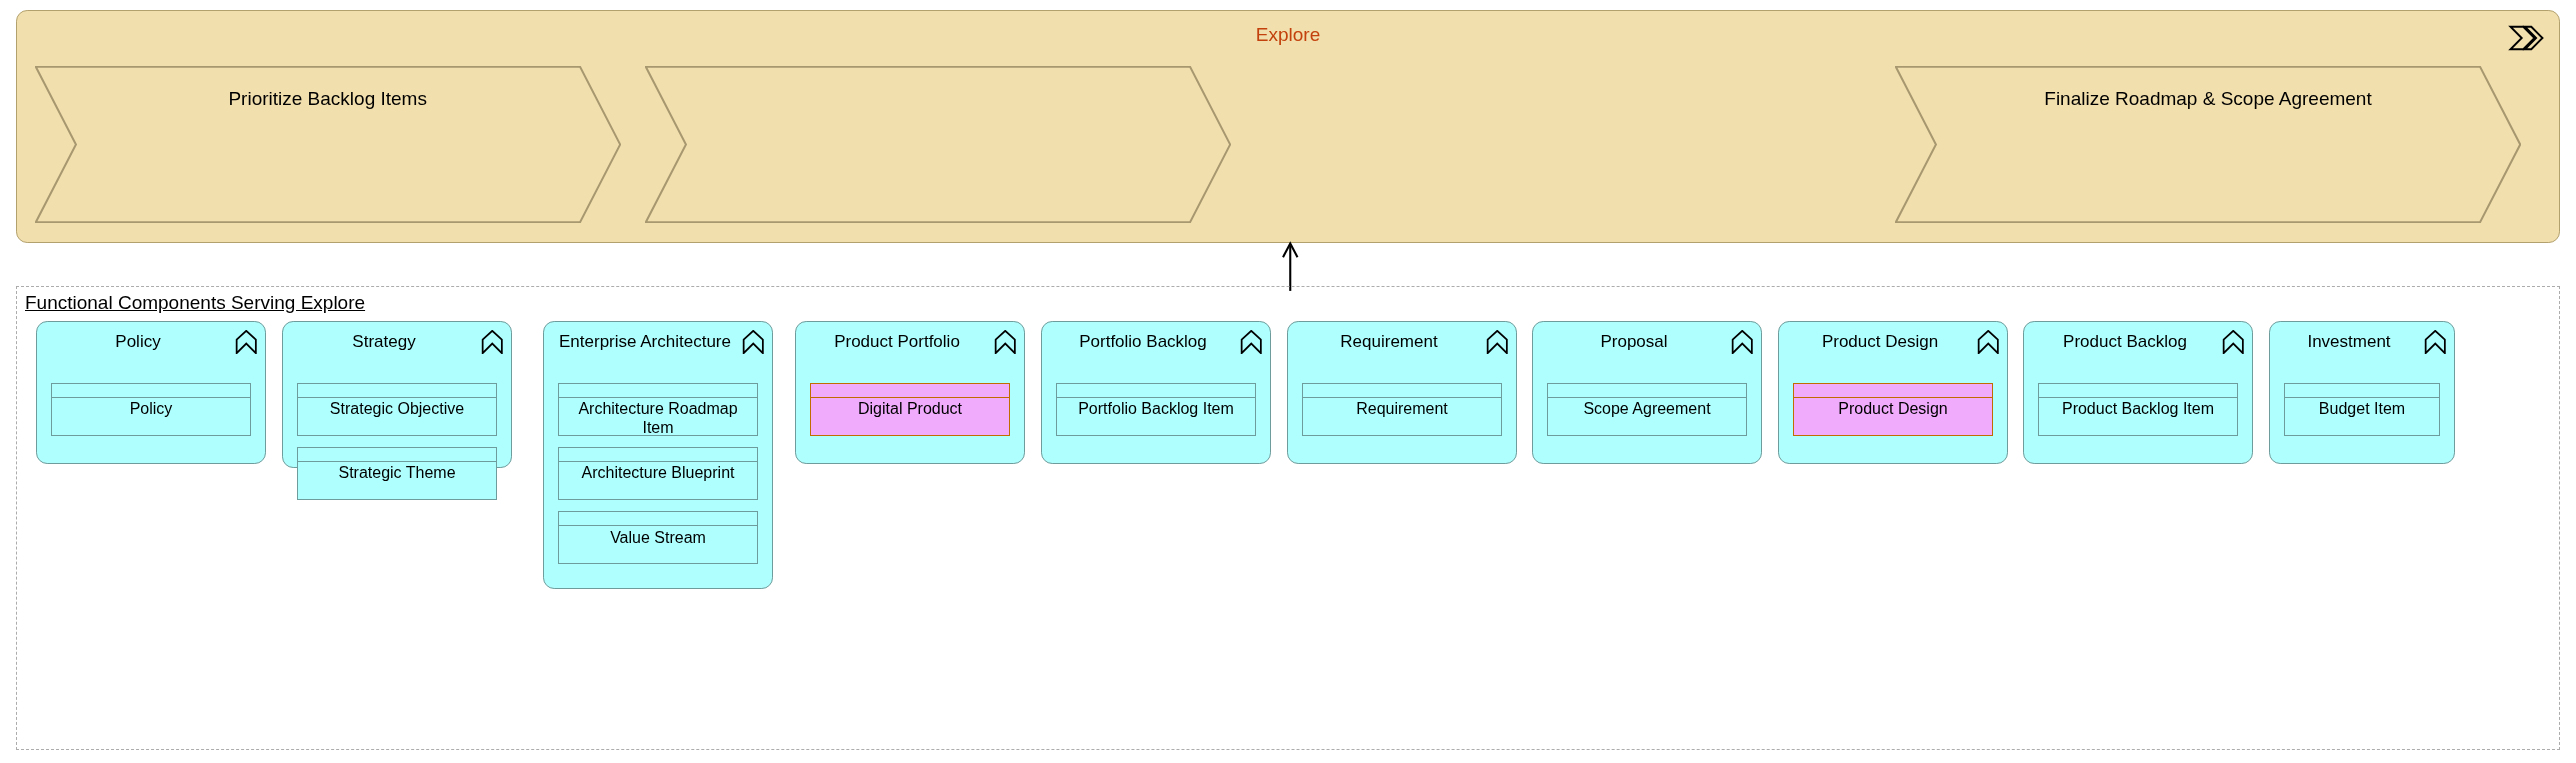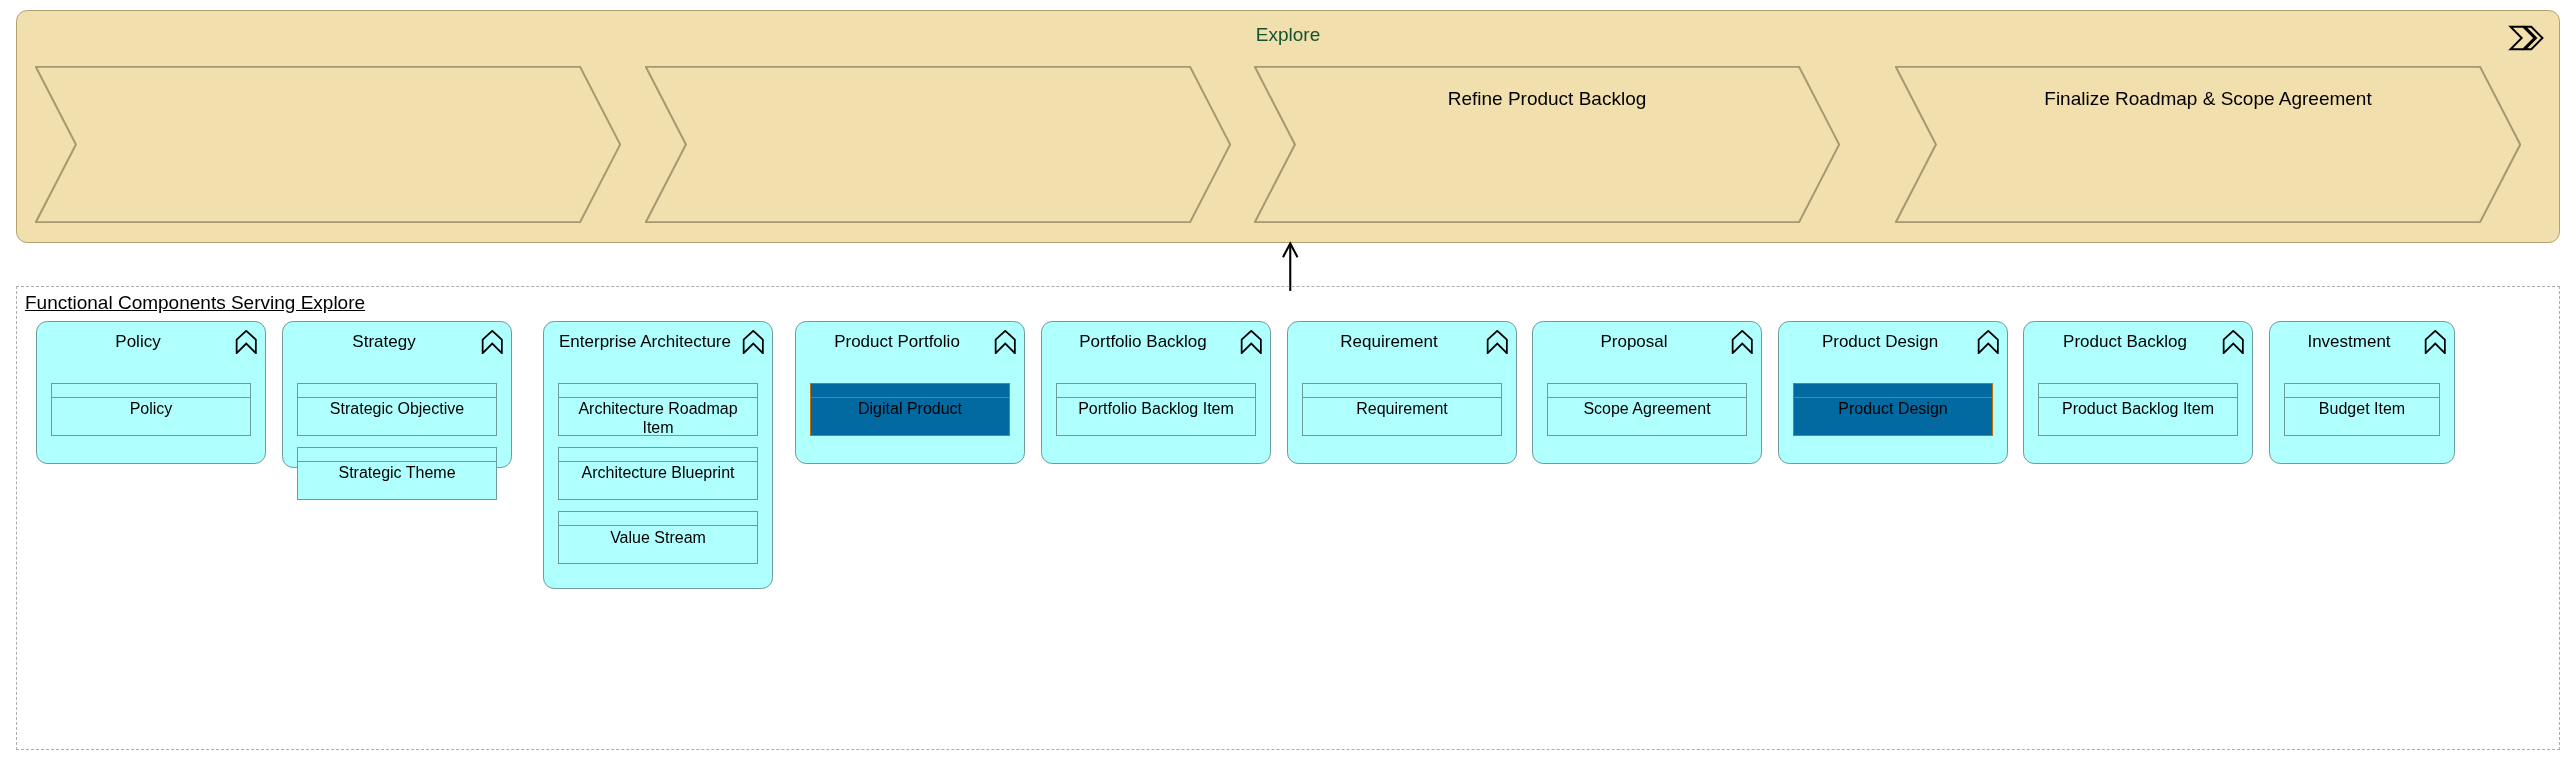--- a/index.html
+++ b/index.html
@@ -29,21 +29,21 @@
     box-sizing: border-box;
   }
   #banner-title {
     position: absolute;
     top: 13px;
     left: 0;
     width: 100%;
     text-align: center;
     font-size: 19px;
     line-height: 22.5px;
-    color: #14532d;
+    color: #c2410c;
   }
   #banner-type-icon {
     position: absolute;
     right: 13px;
     top: 11.2px;
     width: 39px;
     height: 32px;
   }
 
   .chevron-row {
@@ -152,21 +152,21 @@
   .element-label {
     position: absolute;
     left: 1.6px;
     right: 1.6px;
     top: 15.2px;
     text-align: center;
     font-size: 16px;
     line-height: 19px;
   }
   .element-box.highlight {
-    background: #0369a1;
+    background: #f0abfc;
     border-color: #C06C00;
   }
   .element-box.highlight .element-strip {
     border-bottom-color: #C06C00;
   }
 </style>
 </head>
 <body>
 
 <div id="process-banner">
@@ -179,34 +179,29 @@
       <path d="M22 6 L30 6 L44 20 L30 34 L22 34 L36 20 Z" fill="none" stroke="#000" stroke-width="2.4" stroke-linejoin="miter"></path>
     </svg>
   </div>
 
   <div class="chevron-row">
 
     <div class="chevron" style="left:17.7px; width:586px;">
       <svg viewBox="0 0 730 196" preserveAspectRatio="none">
         <path d="M1 1 L679 1 L729 98 L679 195 L1 195 L51 98 Z" fill="#F2DFAE" stroke="#A89870" stroke-width="2" vector-effect="non-scaling-stroke"></path>
       </svg>
+      <div class="chevron-label">Prioritize Backlog Items</div>
     </div>
 
     <div class="chevron" style="left:628px; width:586px;">
       <svg viewBox="0 0 730 196" preserveAspectRatio="none">
         <path d="M1 1 L679 1 L729 98 L679 195 L1 195 L51 98 Z" fill="#F2DFAE" stroke="#A89870" stroke-width="2" vector-effect="non-scaling-stroke"></path>
       </svg>
     </div>
 
-    <div class="chevron" style="left:1237px; width:586px;">
-      <svg viewBox="0 0 730 196" preserveAspectRatio="none">
-        <path d="M1 1 L679 1 L729 98 L679 195 L1 195 L51 98 Z" fill="#F2DFAE" stroke="#A89870" stroke-width="2" vector-effect="non-scaling-stroke"></path>
-      </svg>
-      <div class="chevron-label">Refine Product Backlog</div>
-    </div>
 
     <div class="chevron" style="left:1878px; width:626px;">
       <svg viewBox="0 0 780 196" preserveAspectRatio="none">
         <path d="M1 1 L729 1 L779 98 L729 195 L1 195 L51 98 Z" fill="#F2DFAE" stroke="#A89870" stroke-width="2" vector-effect="non-scaling-stroke"></path>
       </svg>
       <div class="chevron-label">Finalize Roadmap &amp; Scope Agreement</div>
     </div>
 
   </div>
 </div>

